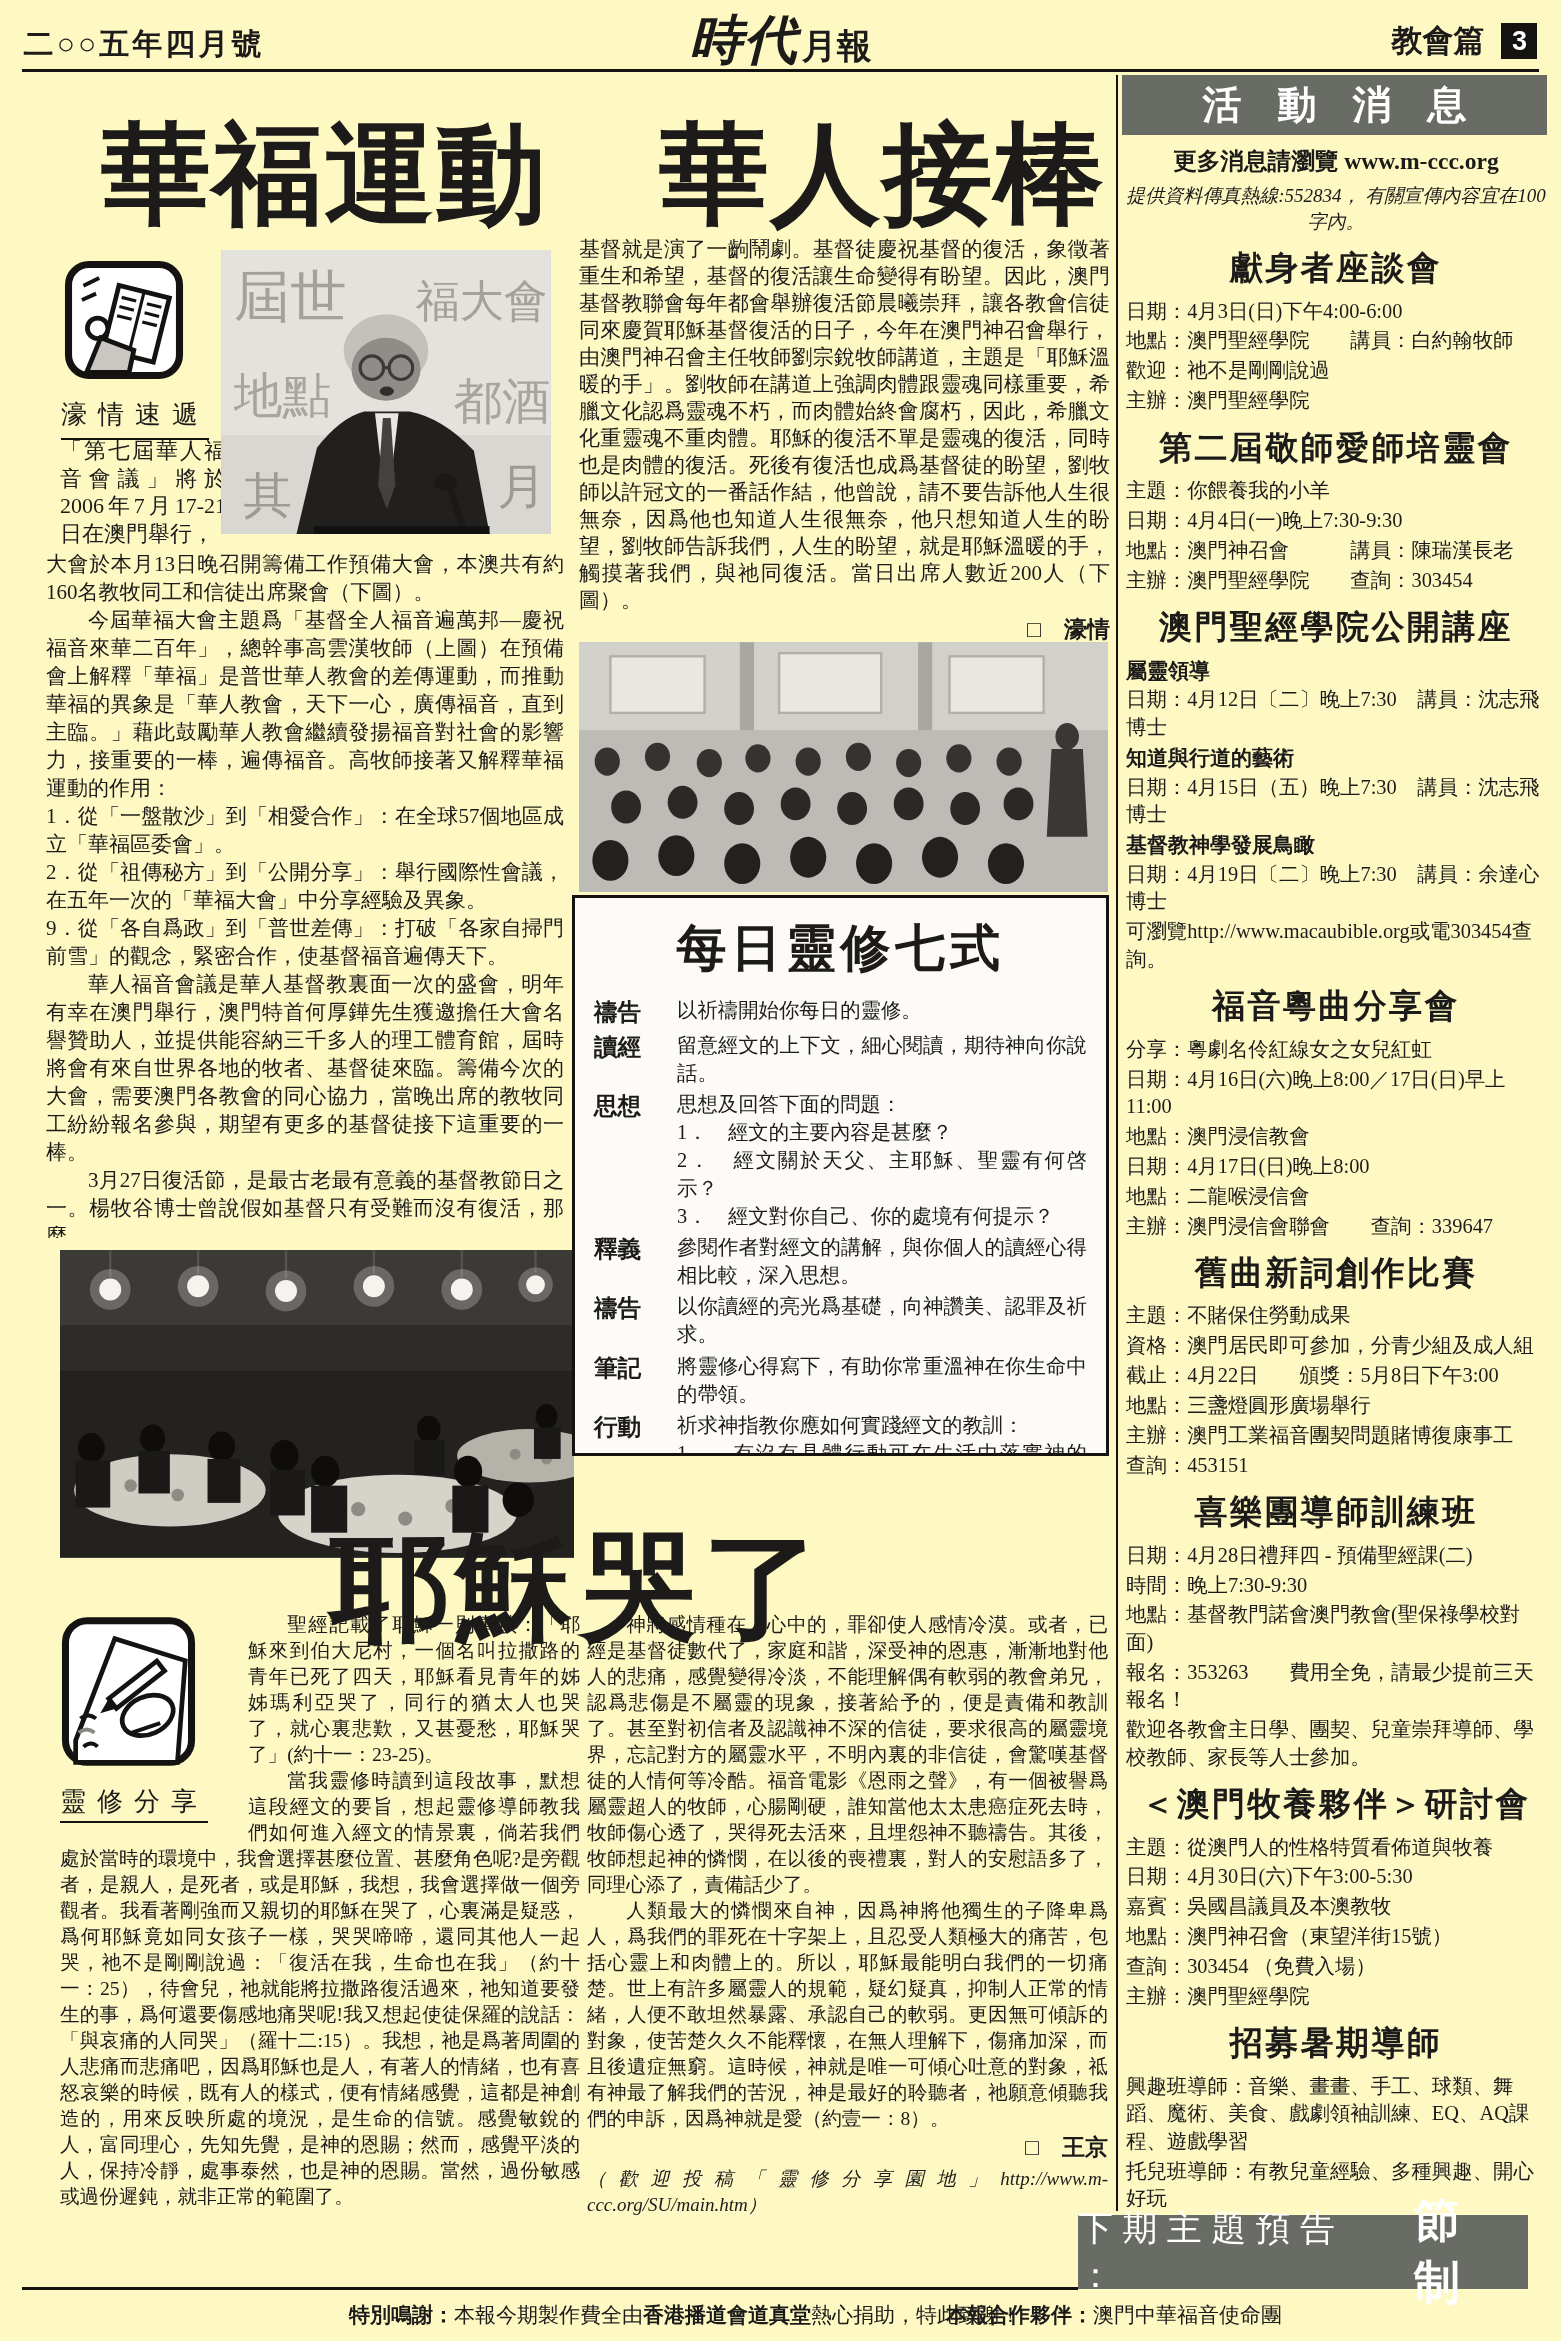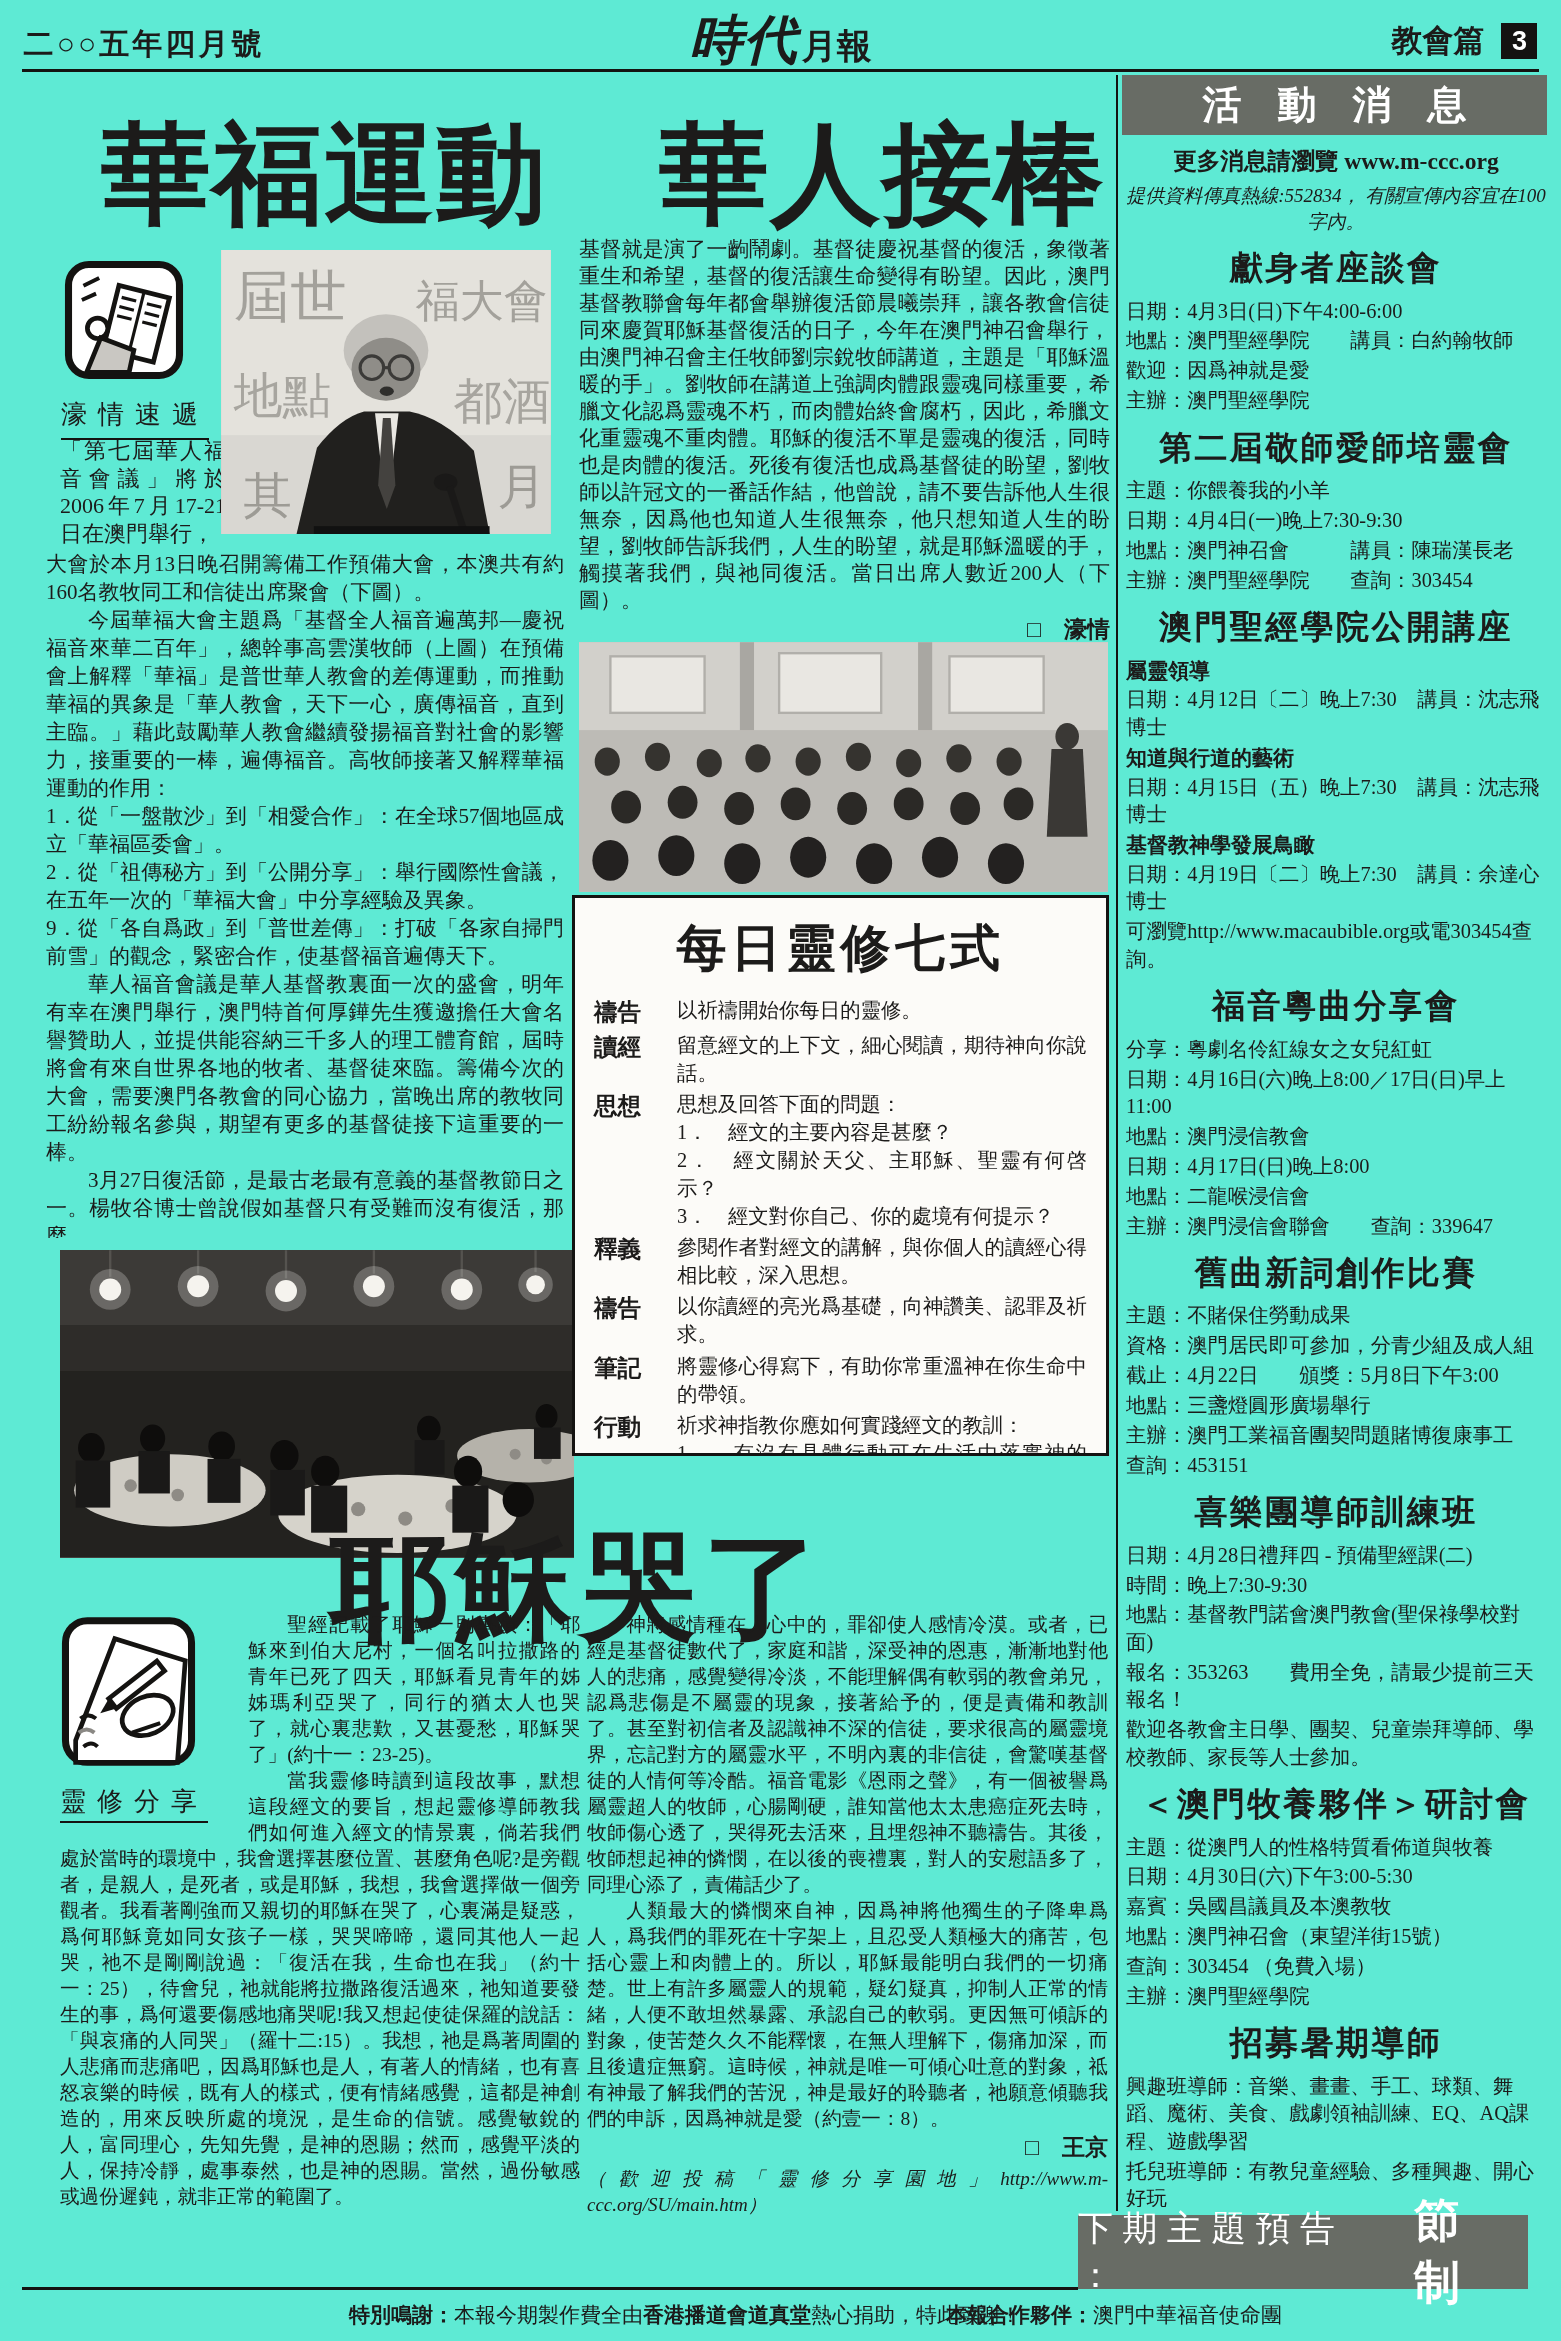--- a/index.html
+++ b/index.html
@@ -1,17 +1,17 @@
 <!DOCTYPE html>
 <html style="font-size:12.6px"><head>
 <meta charset="utf-8">
 <style>
   html,body{margin:0;padding:0;}
   body{width:1561px;height:2342px;background:#e8e6e1;}
-  .page{position:relative;width:1561px;height:2342px;background:#5eead4;color:#1c1b1a;overflow:hidden;
+  .page{position:relative;width:1561px;height:2342px;background:#fef9c3;color:#1c1b1a;overflow:hidden;
         font-family:"Liberation Serif","DejaVu Serif",serif;}
 
   
   .m-date{position:absolute;left:23.6px;top:23.6px;font-size:30px;font-weight:bold;letter-spacing:3.1px;
           font-family:"Liberation Sans","DejaVu Sans",sans-serif;}
   .m-title{position:absolute;left:50%;top:4.7px;transform:translateX(-50%);white-space:nowrap;}
   .m-title .main{font-size:53px;font-weight:bold;font-style:italic;letter-spacing:1.6px;}
   .m-title .sub{font-size:35px;font-weight:bold;font-family:"Liberation Sans","DejaVu Sans",sans-serif;}
   .m-section{position:absolute;right:23.6px;top:20.4px;display:flex;align-items:center;gap:17px;}
   .m-section .sec{font-size:31px;font-weight:900;font-family:"Liberation Sans","DejaVu Sans",sans-serif;}
@@ -350,21 +350,21 @@
   <div class="divider-v"></div>
   <div class="sb-head">活動消息</div>
   <div class="sb-body">
     <p class="sb-n1">更多消息請瀏覽 www.m-ccc.org</p>
     <p class="sb-n2">提供資料傳真熱線:552834， 有關宣傳內容宜在100字內。</p>
     <div>
         <section class="ev">
           <h3>獻身者座談會</h3>
           <p>日期：4月3日(日)下午4:00-6:00</p>
           <p>地點：澳門聖經學院　　講員：白約翰牧師</p>
-          <p>歡迎：因爲神就是愛</p>
+          <p>歡迎：祂不是剛剛說過</p>
           <p>主辦：澳門聖經學院</p>
         </section>
         <section class="ev">
           <h3>第二屆敬師愛師培靈會</h3>
           <p>主題：你餵養我的小羊</p>
           <p>日期：4月4日(一)晚上7:30-9:30</p>
           <p>地點：澳門神召會　　　講員：陳瑞漢長老</p>
           <p>主辦：澳門聖經學院　　查詢：303454</p>
         </section>
         <section class="ev">

